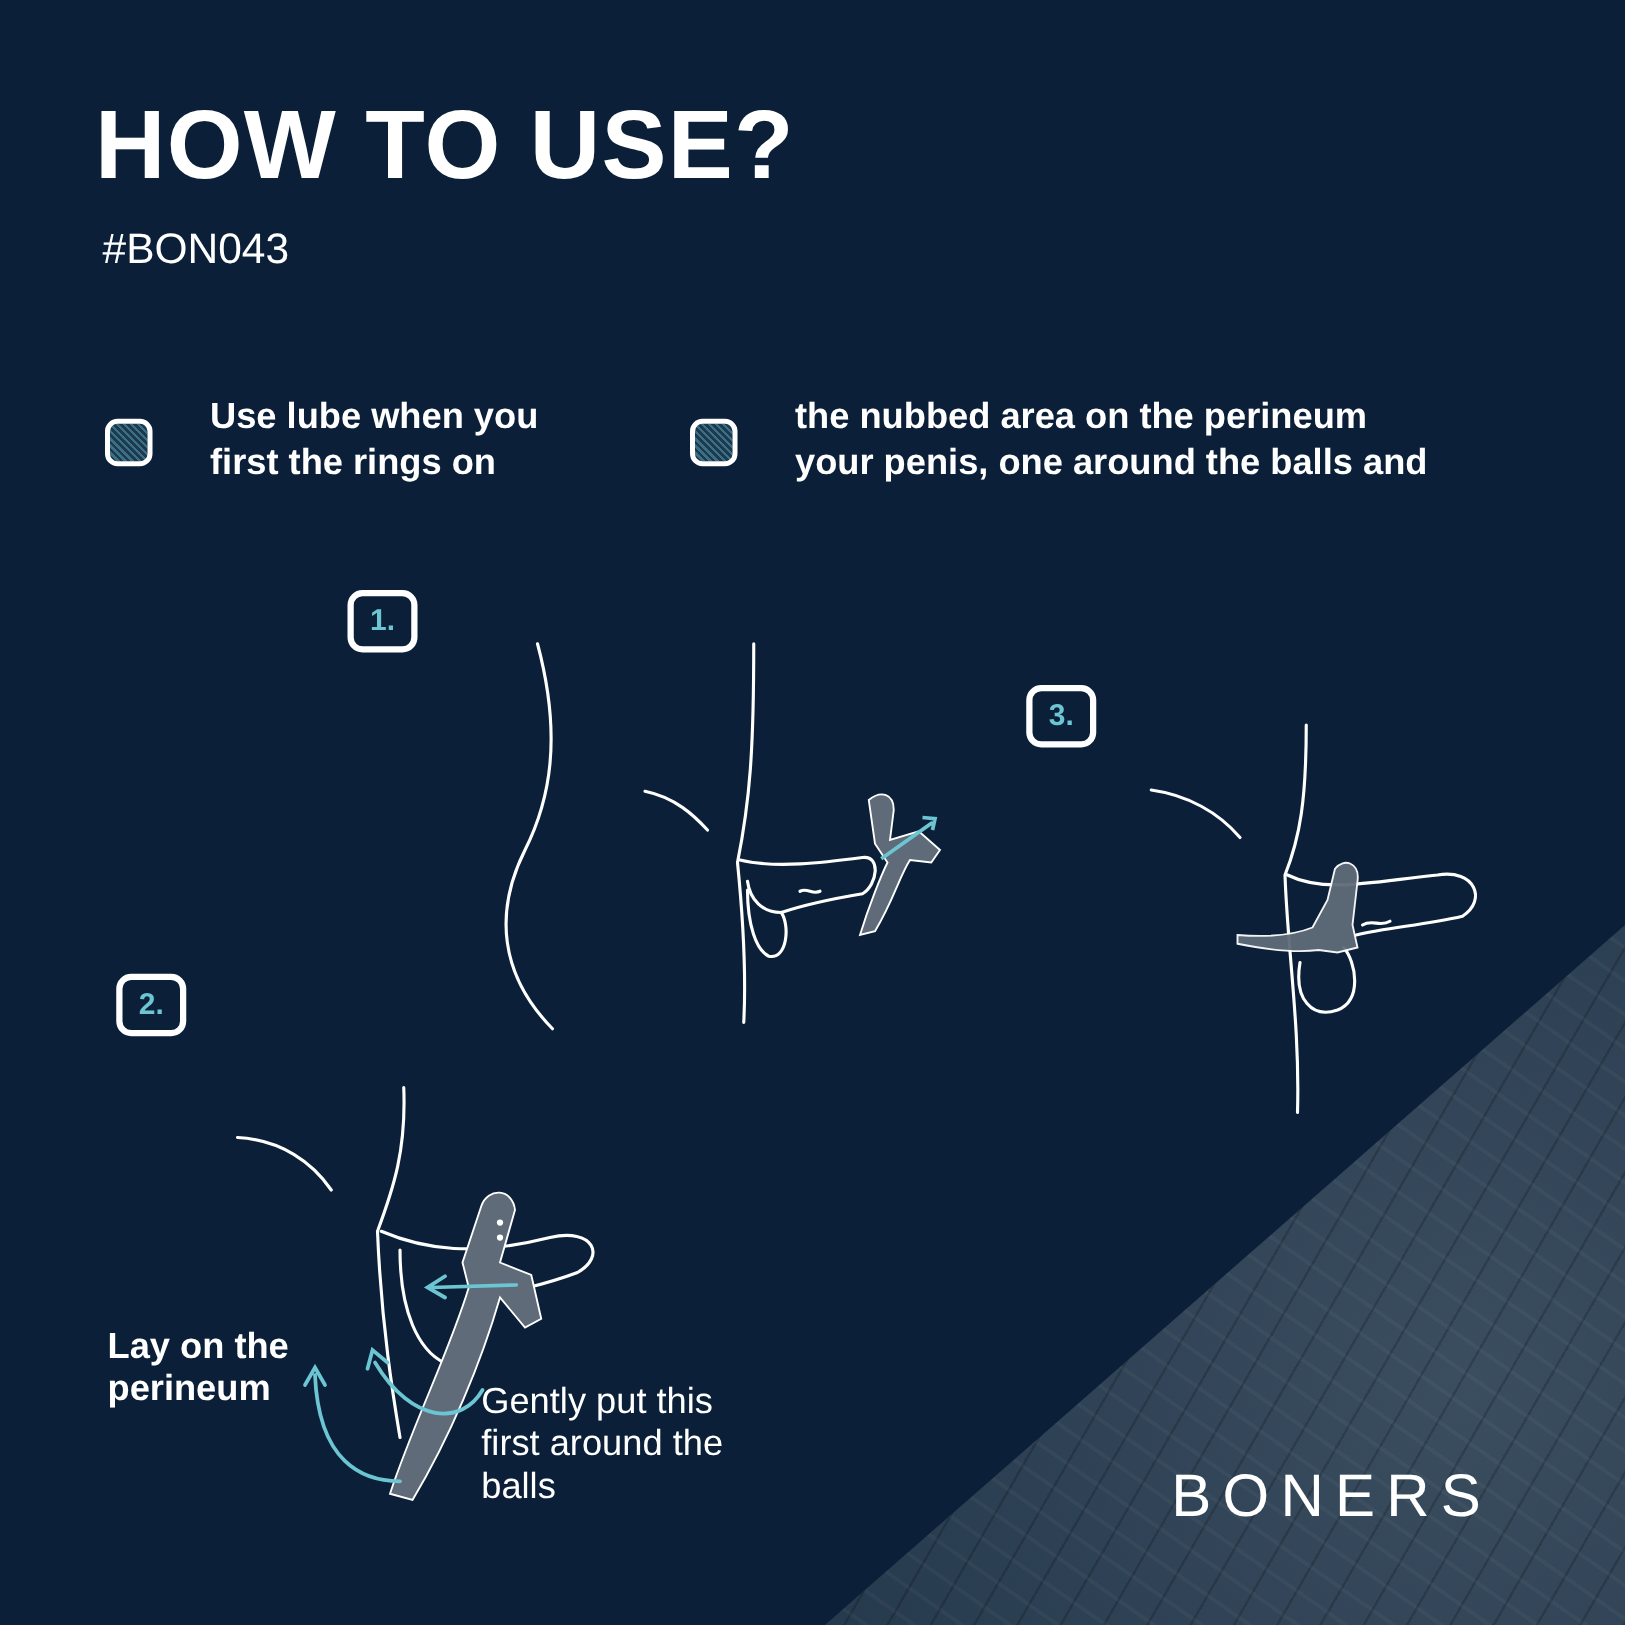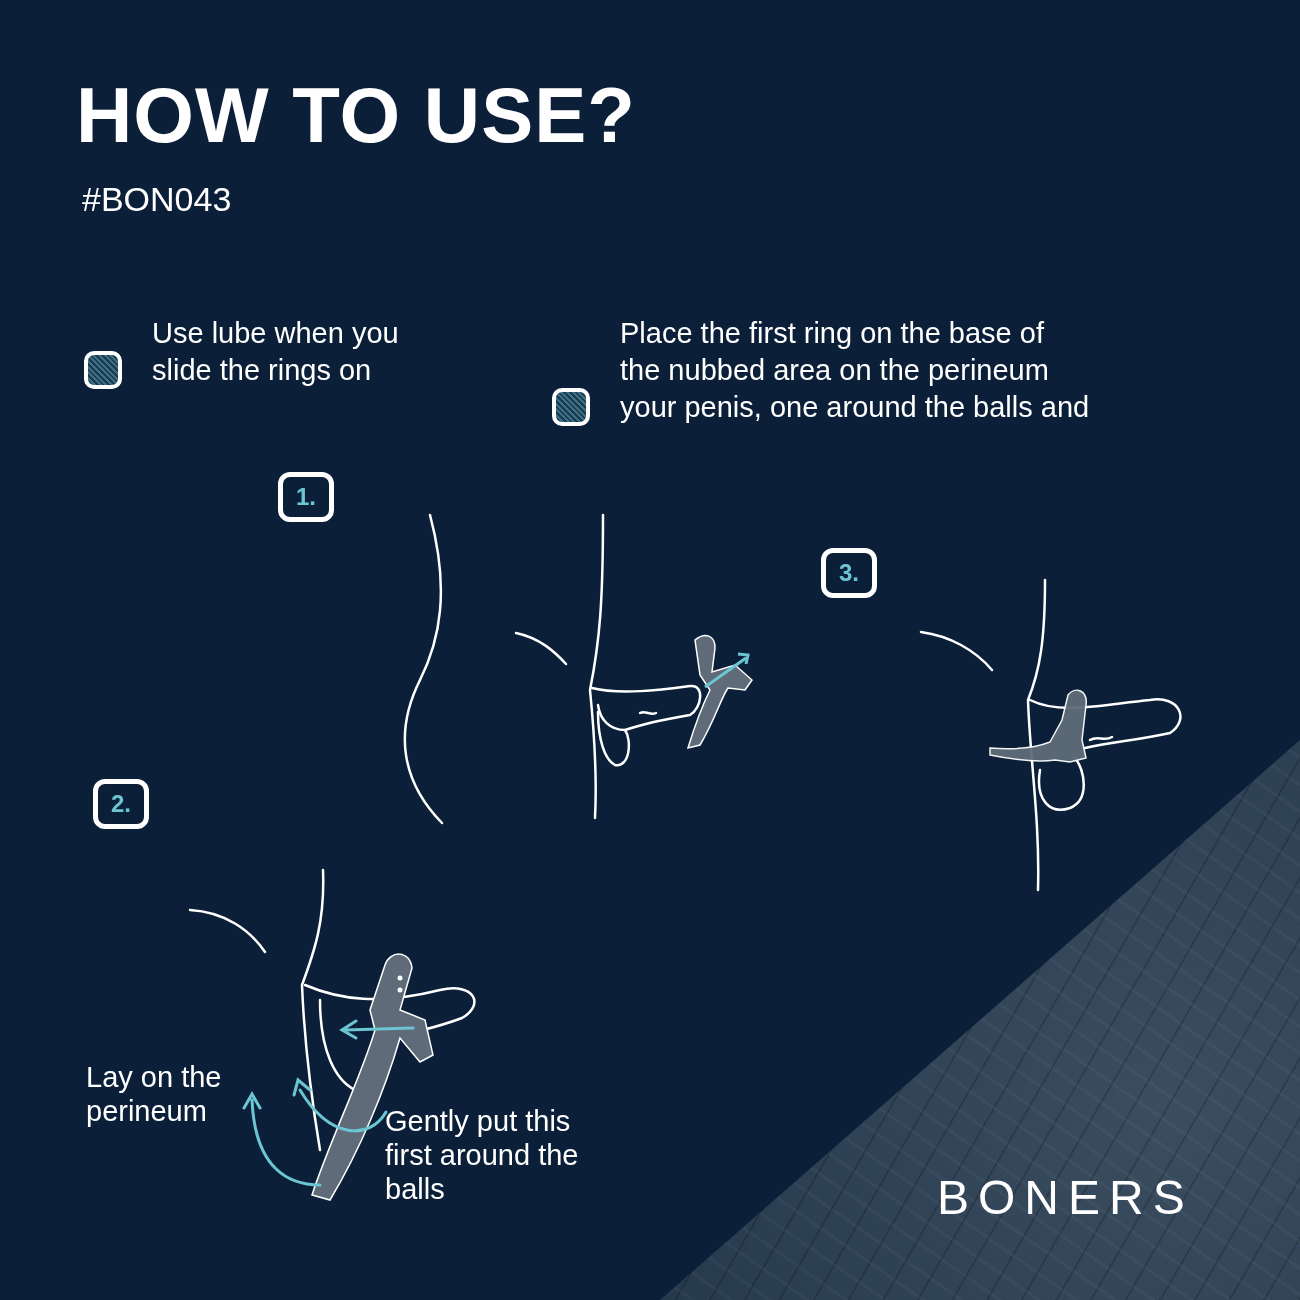--- a/index.html
+++ b/index.html
@@ -15,21 +15,21 @@
         repeating-linear-gradient(35deg, rgba(255,255,255,0.03) 0 3px, transparent 3px 22px),
         repeating-linear-gradient(-60deg, rgba(0,0,0,0.18) 0 2px, transparent 2px 30px),
         radial-gradient(circle at 90% 85%, #3b4e60 0%, #22364a 40%, #162a3e 80%);
       clip-path: polygon(100% 740px, 100% 100%, 660px 100%);
     }
     .title {
       position: absolute; left: 76px; top: 70px;
       font-size: 78px; font-weight: 700; letter-spacing: 1px; margin: 0;
     }
     .sku { position: absolute; left: 82px; top: 180px; font-size: 34px; text-align: center; }
-    .bullet { position: absolute; display: flex; align-items: flex-end; gap: 30px; }
+    .bullet { position: absolute; display: flex; align-items: center; gap: 46px; font-weight: bold; }
     .bullet-box {
       width: 30px; height: 30px; border: 4px solid #fff; border-radius: 10px; flex: none;
       margin-top: 3px;
       background: repeating-linear-gradient(45deg, #3d6f82 0 2px, #1b3a52 2px 4px);
     }
     .bullet-text { font-size: 29px; line-height: 37px; }
     .step {
       position: absolute; width: 46px; height: 40px; border: 5px solid #fff; border-radius: 12px;
       display: flex; align-items: center; justify-content: center;
       color: #6cc5d2; font-weight: 700; font-size: 24px;
@@ -46,28 +46,27 @@
 
 <div class="corner-texture"></div>
 
 <h1 class="title">HOW TO USE?</h1>
 <div class="sku">#BON043</div>
 
 <div class="bullet" style="left:84px; top:315px;">
   <span class="bullet-box"></span>
   <div class="bullet-text">
     <div>Use lube when you</div>
-    <div>slide the rings on</div>
+    <div>first the rings on</div>
   </div>
 </div>
 
 <div class="bullet" style="left:552px; top:315px;">
   <span class="bullet-box"></span>
   <div class="bullet-text">
-    <div>Place the first ring on the base of</div>
     <div>the nubbed area on the perineum</div>
     <div>your penis, one around the balls and</div>
   </div>
 </div>
 
 <div class="step" style="left:278px; top:472px;">1.</div>
 <div class="step" style="left:93px; top:779px;">2.</div>
 <div class="step" style="left:821px; top:548px;">3.</div>
 
 <svg class="illus" width="1300" height="1300" viewBox="0 0 1300 1300">
@@ -104,21 +103,21 @@
     <circle cx="400" cy="978" r="2.5" fill="#ffffff"></circle>
     <circle cx="400" cy="990" r="2.5" fill="#ffffff"></circle>
   </g>
   <g fill="none" stroke="#6cc5d2" stroke-width="3" stroke-linecap="round">
     <path d="M413 1028 L345 1030 M356 1021 L342 1030 L356 1038"></path>
     <path d="M386 1112 C370 1140 330 1140 300 1090 M294 1095 L298 1080 L310 1090"></path>
     <path d="M320 1185 C290 1185 255 1170 252 1100 M244 1108 L252 1094 L260 1108"></path>
   </g>
 </svg>
 
-<div class="caption" style="left:86px; top:1060px;">
+<div class="caption" style="left:86px; top:1060px;font-weight:bold;">
   <div>Lay on the</div>
   <div>perineum</div>
 </div>
 
 <div class="caption" style="left:385px; top:1104px;">
   <div>Gently put this</div>
   <div>first around the</div>
   <div>balls</div>
 </div>
 

